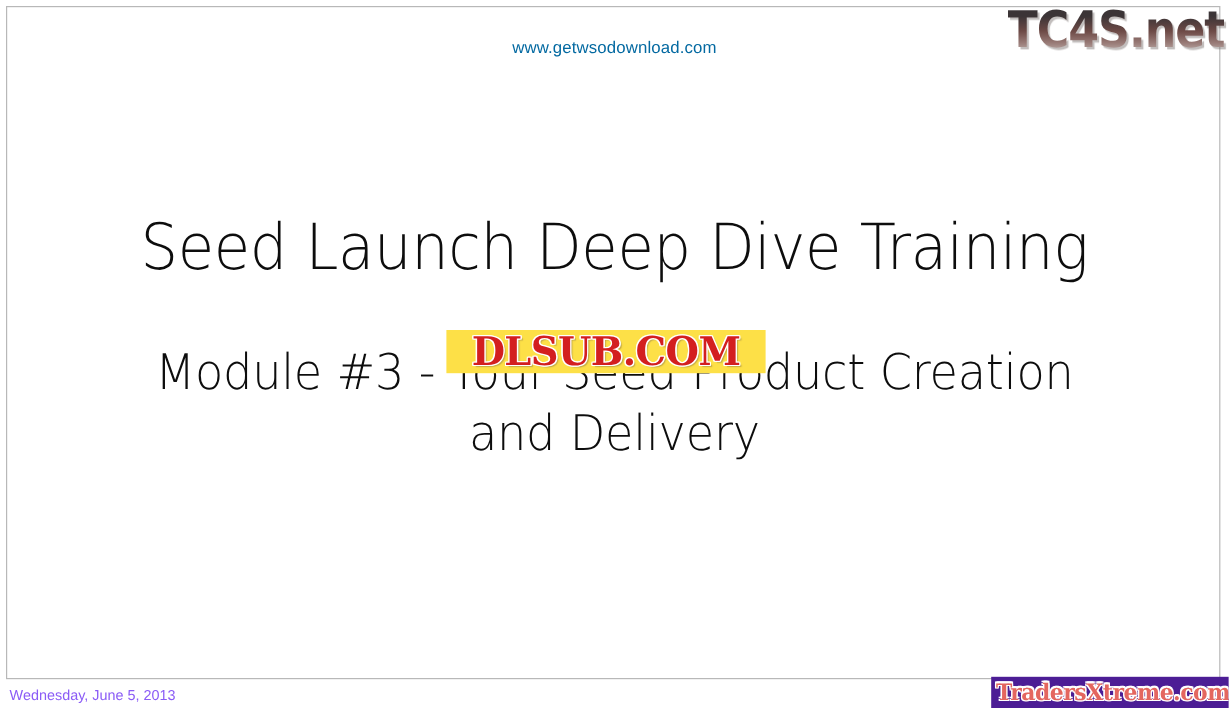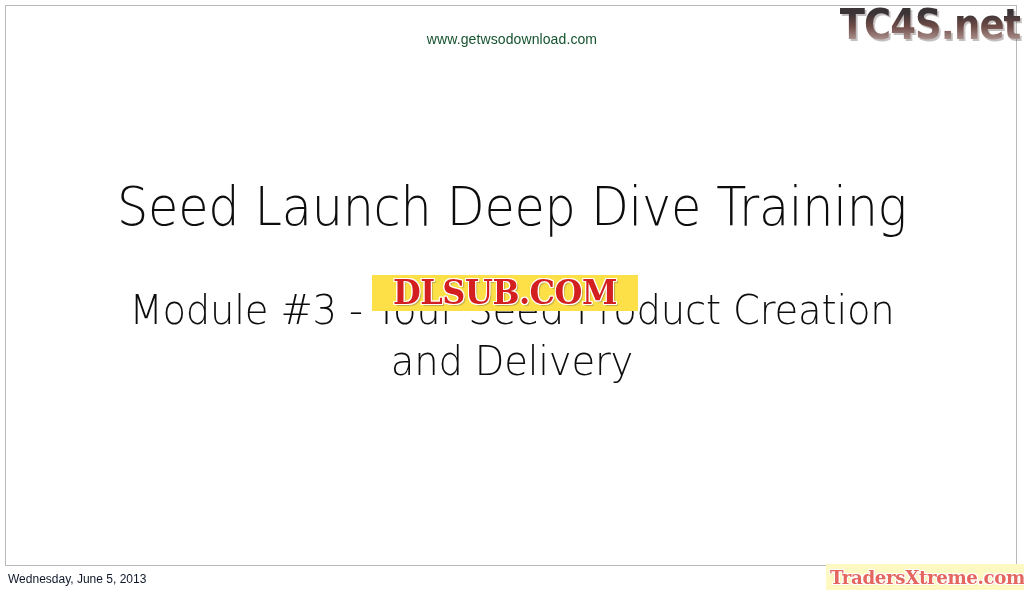--- a/index.html
+++ b/index.html
@@ -40,21 +40,21 @@
   
   #top-watermark {
     position: absolute;
     left: 0;
     top: 31px;
     width: 1024px;
     text-align: center;
     font-family: "Liberation Sans", sans-serif;
     font-size: 14px;
     line-height: 16px;
-    color: #14532d;
+    color: #0369a1;
     letter-spacing: 0.1px;
     white-space: nowrap;
   }
 
   
   #tc4s-logo {
     position: absolute;
     right: 4px;
     top: 1px;
     height: 48px;
@@ -154,32 +154,32 @@
   }
 
   
   #slide-date {
     position: absolute;
     left: 8px;
     top: 572px;
     font-family: "Liberation Sans", sans-serif;
     font-size: 12px;
     line-height: 15px;
-    color: #0f172a;
+    color: #8b5cf6;
     white-space: nowrap;
   }
 
   
   #bottom-watermark {
     position: absolute;
     left: 826px;
     top: 564px;
     width: 198px;
     height: 26px;
-    background: #fef9c3;
+    background: #4c1d95;
     overflow: hidden;
   }
   #bottom-watermark .wm-text {
     position: absolute;
     left: 0;
     top: 0;
     width: 198px;
     height: 26px;
     line-height: 26px;
     text-align: center;

